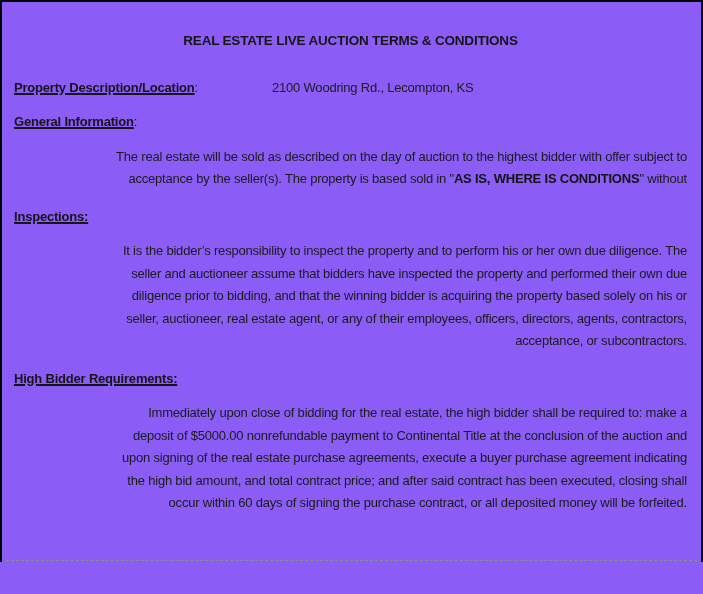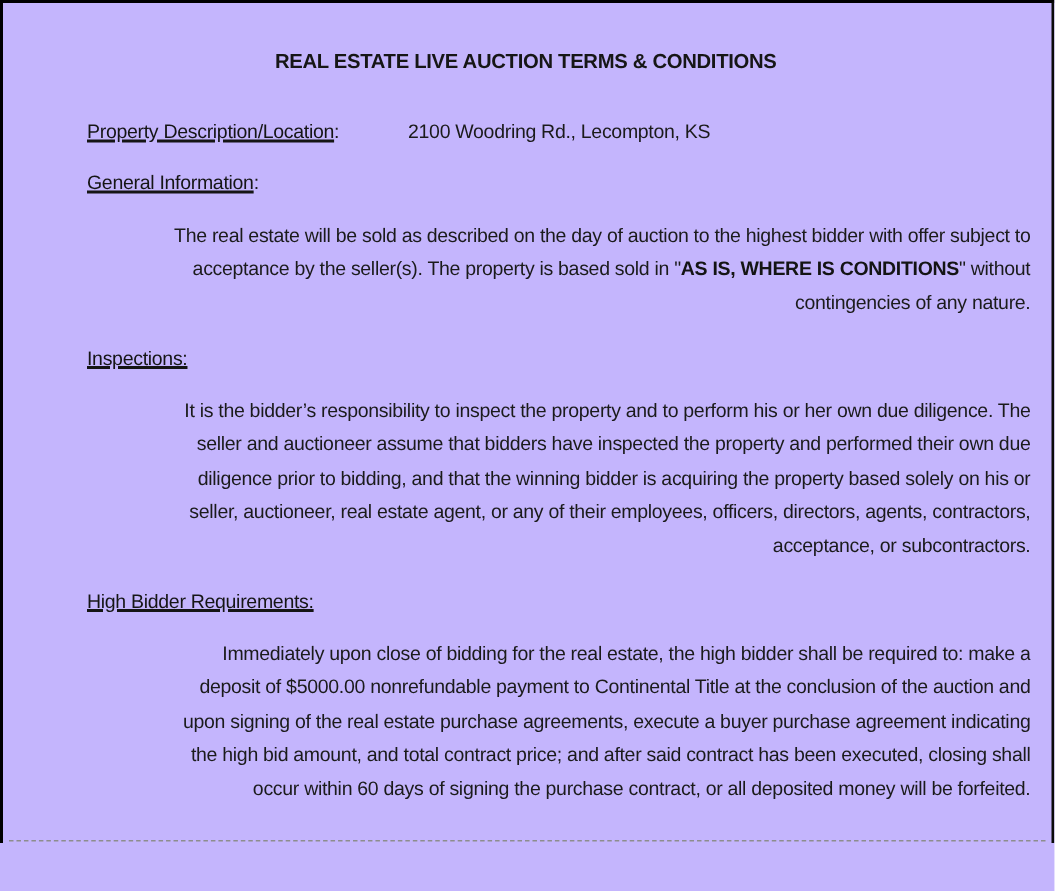--- a/index.html
+++ b/index.html
@@ -4,21 +4,21 @@
 <style>
   html, body {
     margin: 0;
     padding: 0;
     background: #ffffff;
   }
   .canvas {
     position: relative;
     width: 703px;
     height: 594px;
-    background: #c4b5fd;
+    background: #8b5cf6;
     overflow: hidden;
     font-family: "Liberation Sans", "DejaVu Sans", sans-serif;
   }
   
   .frame {
     position: absolute;
     left: 0; top: 0;
     width: 699px;
     height: 560px;
     border-top: 2px solid #000;
@@ -50,25 +50,24 @@
     text-align: center;
     font-weight: bold;
     font-size: 13.5px;
     color: #161616;
     margin: 0 0 24px 0;
   }
   .prop-line { margin: 0 0 12px 0; }
   .label-wrap { display: inline-block; width: 258px; }
   .heading { margin: 0 0 12px 0; }
   .u {
-    font-weight: normal;
+    font-weight: bold;
     color: #151515;
     text-decoration: underline;
     text-decoration-thickness: 1.5px;
-    margin-left: 44px;
   }
   .colon { font-weight: normal; }
   .para { margin: 0 0 15px 0; text-align: right; }
   .para .line {
     display: block;
     white-space: pre;
     overflow: hidden;
   }
   .para b { color: #141414; }
 </style>
@@ -84,21 +83,20 @@
 
     <div class="prop-line">
       <span class="label-wrap"><span class="u">Property Description/Location</span><span class="colon">:</span></span><span>2100 Woodring Rd., Lecompton, KS</span>
     </div>
 
     <div class="heading"><span class="u">General Information</span><span class="colon">:</span></div>
 
     <div class="para">
       <span class="line"><span> The real estate will be sold as described on the day of auction to the highest bidder with offer subject to</span></span>
       <span class="line"><span>acceptance by the seller(s). The property is based sold in "</span><b>AS IS, WHERE IS CONDITIONS</b><span>" without</span></span>
-      <span class="line"><span>contingencies of any nature.</span></span>
     </div>
 
     <div class="heading"><span class="u">Inspections:</span></div>
 
     <div class="para">
       <span class="line">It is the bidder’s responsibility to inspect the property and to perform his or her own due diligence. The</span>
       <span class="line">seller and auctioneer assume that bidders have inspected the property and performed their own due</span>
       <span class="line">diligence prior to bidding, and that the winning bidder is acquiring the property based solely on his or</span>
       <span class="line">seller, auctioneer, real estate agent, or any of their employees, officers, directors, agents, contractors,</span>
       <span class="line">acceptance, or subcontractors.</span>

